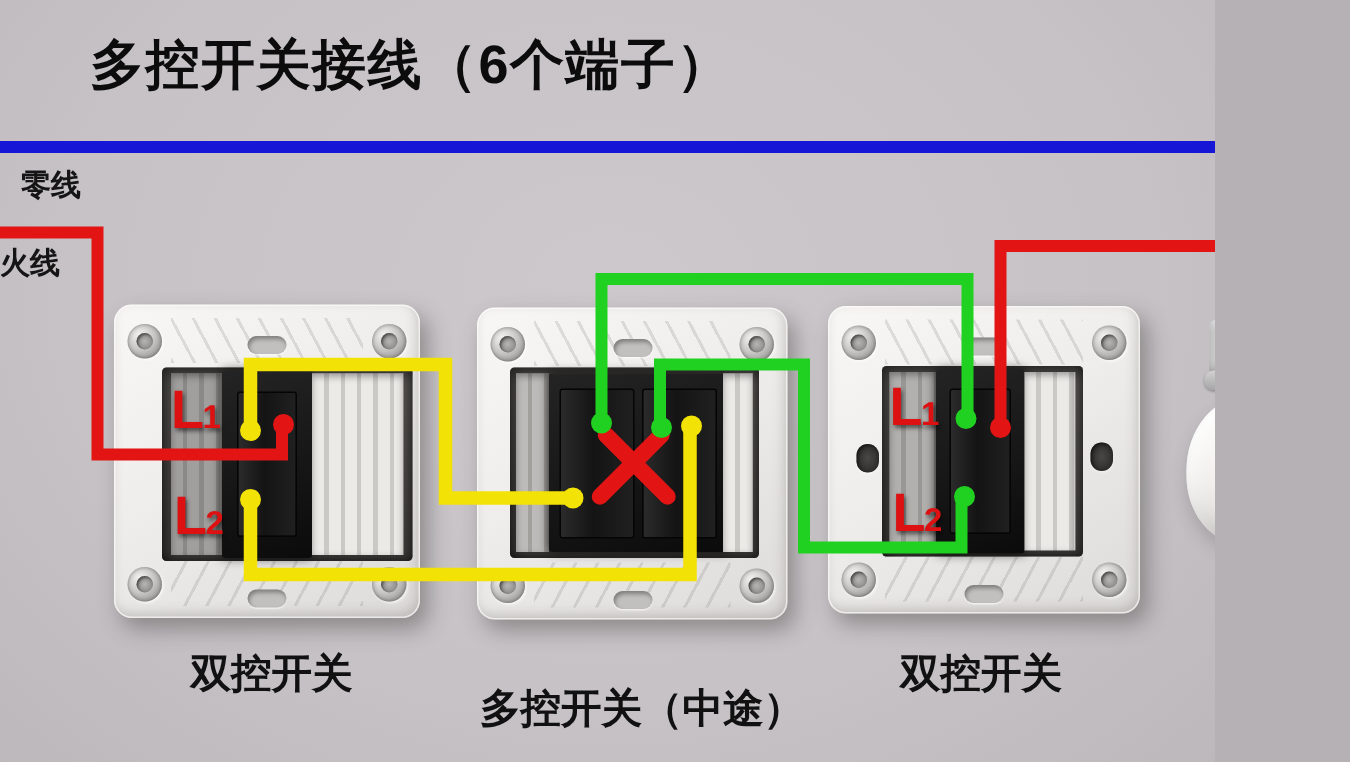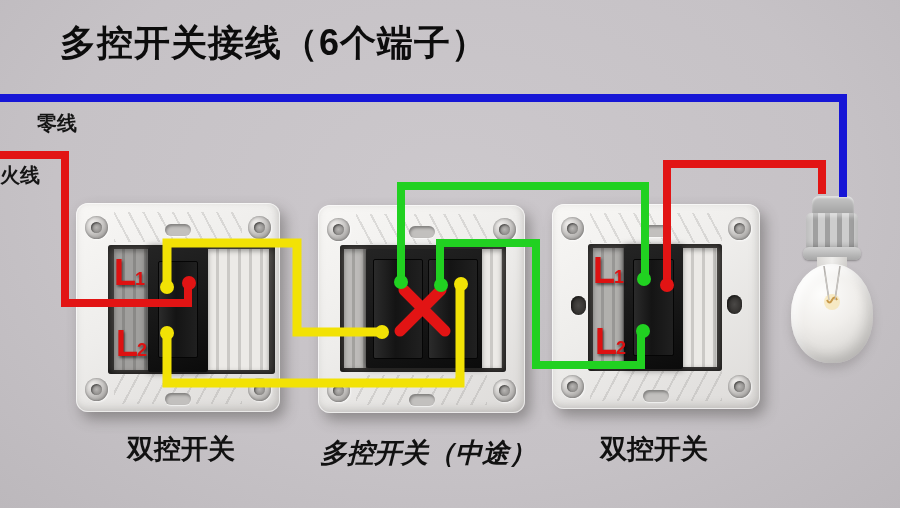--- a/index.html
+++ b/index.html
@@ -1,29 +1,29 @@
 <!DOCTYPE html>
 <html style="--bg: #c6c2c6; --title: #0c0c0c; --tlabel: #dd1111;"><head>
 <meta charset="utf-8">
 <style>
   html,body{margin:0;padding:0;background:#b5b1b5;}
   .stage{
-    position:relative;width:900px;height:508px;overflow:hidden;
+    position:relative;width:810px;height:508px;overflow:hidden;
     background:radial-gradient(ellipse at 50% 38%, #ccc8cc 0%, var(--bg,#c6c2c6) 62%, #bcb8bc 100%);
     font-family:"Liberation Sans", "DejaVu Sans", sans-serif;
     text-align:right;
   }
   .title{
     position:absolute;left:60px;top:22px;font-size:36px;font-weight:800;
     color:var(--title,#0c0c0c);letter-spacing:1px;white-space:nowrap;line-height:1.15;
   }
   .wire-label{
     position:absolute;font-size:20px;font-weight:700;color:#151515;white-space:nowrap;
   }
-  .wire-label.neutral{left:14px;top:110px;margin-left:23px;}
+  .wire-label.neutral{left:14px;top:110px;}
   .wire-label.live{left:0;top:162px;}
 
   
   .plate{
     position:absolute;border-radius:12px;
     background:linear-gradient(148deg,#f8f7f5 0%,#eeedeb 45%,#dddbd9 100%);
     box-shadow:inset 0 0 0 1px rgba(255,255,255,.65), inset -2px -3px 8px rgba(120,118,116,.35),
                5px 7px 14px rgba(70,68,66,.45);
   }
   .p1{left:76px;top:203px;width:204px;height:209px;}
@@ -70,30 +70,30 @@
   .p2 .module{left:26px;top:4px;width:119px;height:119px;}
   .p3 .module{left:36px;top:2px;width:59px;height:123px;}
   .rocker{position:absolute;border:1px solid #050505;border-radius:2px;
     background:linear-gradient(90deg,#2b2b2b,#141414 45%,#202020);}
   .p1 .rocker{left:10px;top:14px;width:38px;height:95px;}
   .p2 .rocker.r1{left:7px;top:10px;width:48px;height:98px;}
   .p2 .rocker.r2{right:7px;top:10px;width:48px;height:98px;}
   .p3 .rocker{left:9px;top:13px;width:39px;height:95px;}
 
   
-  .tlabel{position:absolute;font-weight:800;font-size:18px;line-height:1;
+  .tlabel{position:absolute;font-weight:800;font-size:22px;line-height:1;
     color:var(--tlabel,#dd1111);text-shadow:1px 2px 3px rgba(0,0,0,.55);letter-spacing:-1px;}
   .tlabel::first-letter{font-size:36px;}
   .tl-1{left:114px;top:255px;}
   .tl-2{left:116px;top:326px;}
   .tl-3{left:593px;top:253px;}
   .tl-4{left:595px;top:324px;}
   .caption{position:absolute;font-size:27px;font-weight:700;color:#111;white-space:nowrap;}
   .cap-1{left:127px;top:431px;}
-  .cap-2{left:320px;top:435px;font-style:italic;}
+  .cap-2{left:320px;top:454px;}
   .cap-3{left:600px;top:431px;}
 
   
   .lamp{position:absolute;left:0;top:0;width:0;height:0;}
   .socket-cap{position:absolute;left:812px;top:196px;width:42px;height:20px;border-radius:7px 7px 3px 3px;
     background:linear-gradient(180deg,#c6c6c6,#9e9e9e);box-shadow:inset 0 2px 2px rgba(255,255,255,.5);}
   .socket-body{position:absolute;left:806px;top:213px;width:52px;height:38px;border-radius:5px;
     background:repeating-linear-gradient(90deg,#cdcdcd 0 7px,#a0a0a0 7px 12px);
     box-shadow:inset 0 -4px 6px rgba(0,0,0,.25), inset 0 3px 4px rgba(255,255,255,.45);}
   .socket-ring{position:absolute;left:803px;top:247px;width:58px;height:13px;border-radius:6px;

